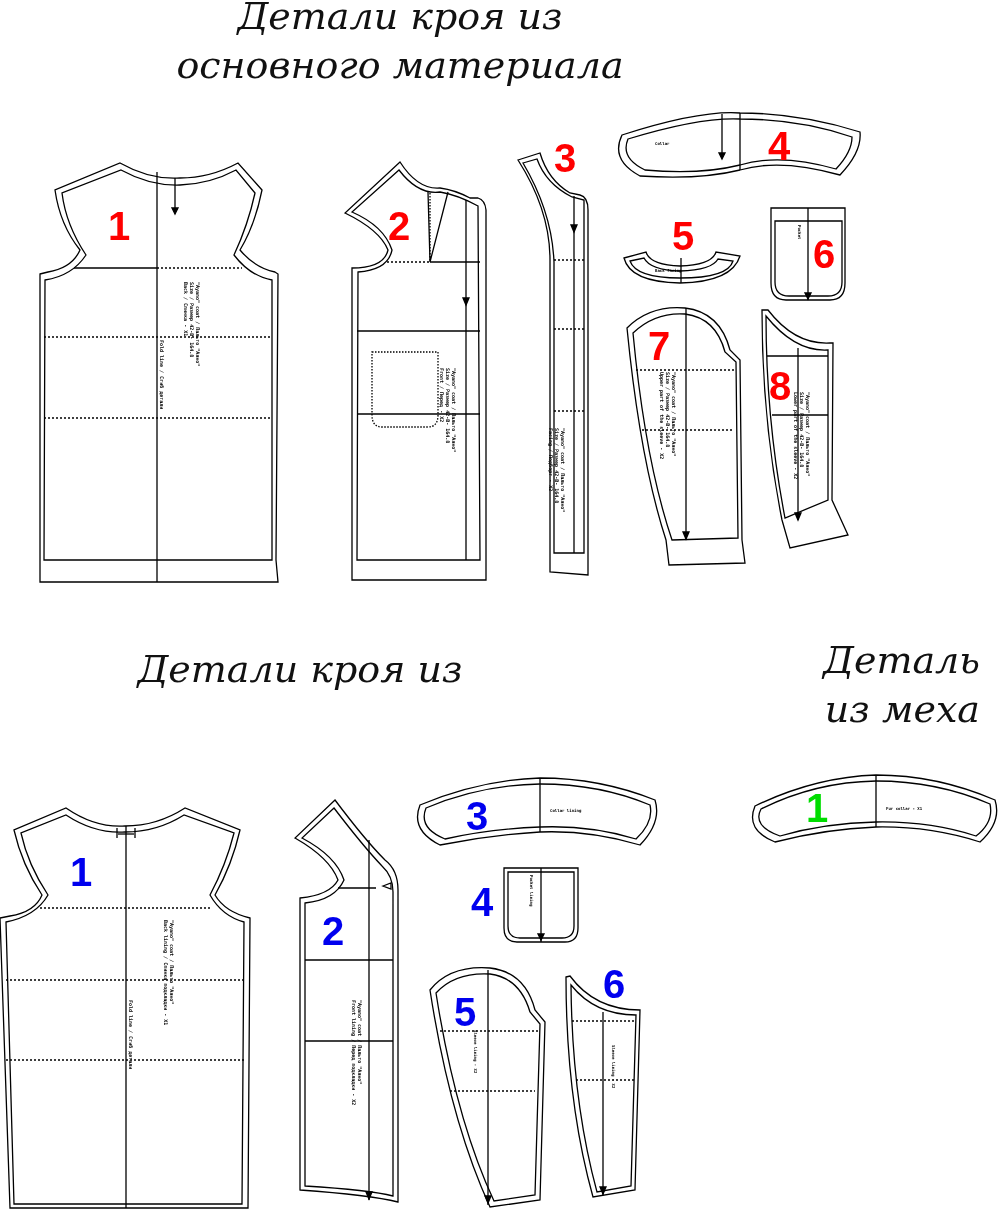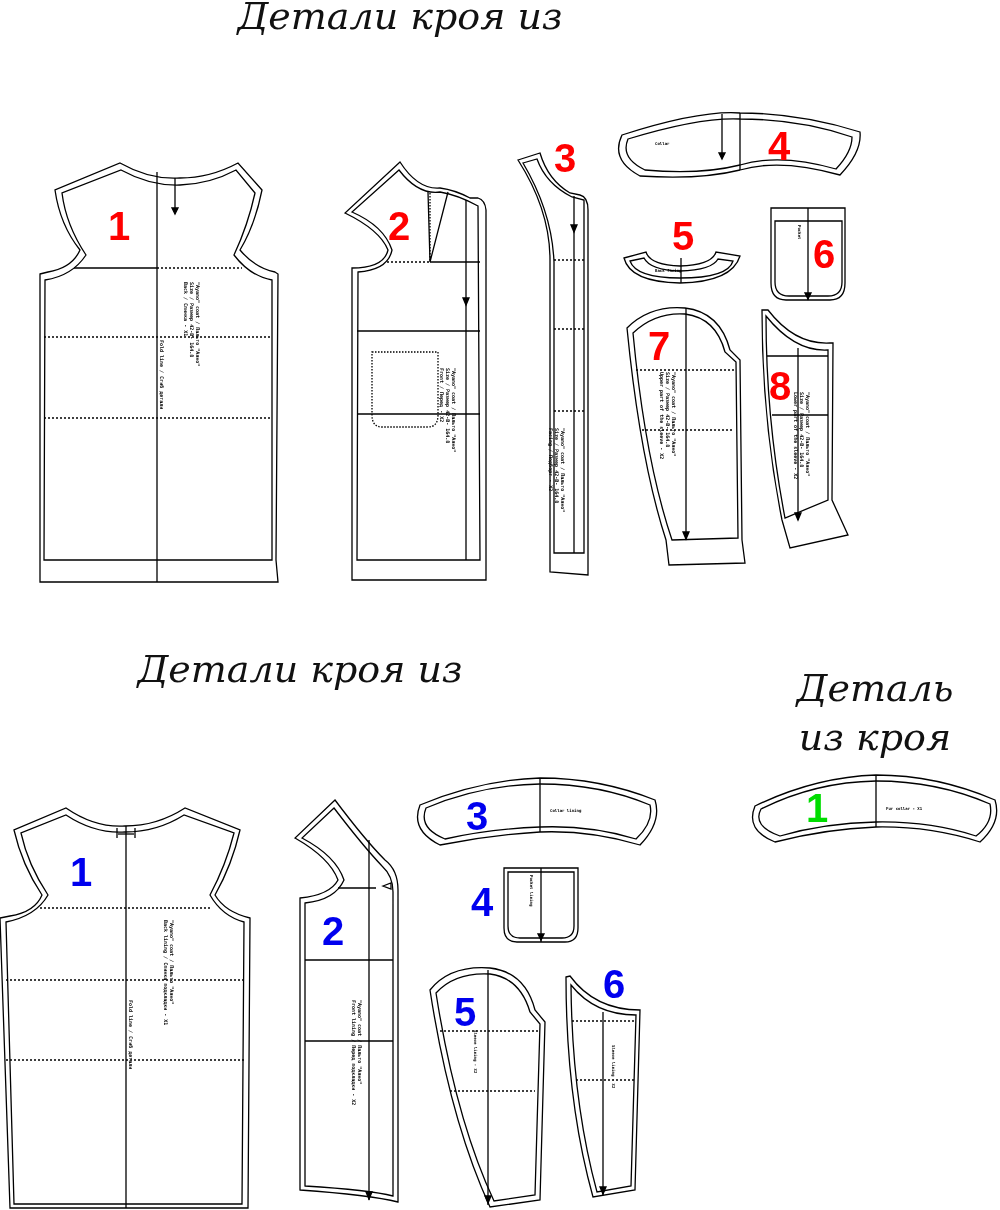--- a/index.html
+++ b/index.html
@@ -7,27 +7,28 @@
   .title{position:absolute;font-family:"DejaVu Serif","Liberation Serif",serif;font-style:italic;color:#111;text-align:center;line-height:1.28;font-size:38px;white-space:nowrap;}
   svg.canvas{position:absolute;left:0;top:0;}
   .piece-num{font-family:"Liberation Sans","DejaVu Sans",sans-serif;font-weight:bold;font-size:40px;}
   .ptext{font-family:"DejaVu Sans Mono","Liberation Mono",monospace;font-weight:bold;font-size:5px;fill:#000;}
 </style>
 </head>
 <body>
 
 <div class="title" style="left:170px;top:-8px;width:460px;">
   <div>Детали кроя из</div>
+  <div>основного материала</div>
 </div>
 <div class="title" style="left:20px;top:645px;width:560px;">
   <div>Детали кроя из</div>
 </div>
-<div class="title" style="left:770px;top:664px;width:210px;">
+<div class="title" style="left:770px;top:636px;width:210px;text-align:right;">
   <div>Деталь</div>
-  <div>из  кроя</div>
+  <div>из  меха</div>
 </div>
 
 <svg class="canvas" width="1000" height="1210" viewBox="0 0 1000 1210" xmlns="http://www.w3.org/2000/svg" fill="none" stroke="#000" stroke-width="1.3">
 
   <g>
     <path d="M40,274 L48,272 Q72,268 80,250 Q60,225 55,190 L120,163 Q150,180 180,178 Q210,178 238,163 L262,190 Q255,225 240,250 Q255,268 275,272 L278,274 L276,560 L278,582 L40,582 L40,560 Z"></path>
     <path d="M45,280 Q72,276 86,255 Q66,225 62,193 L121,170 Q150,186 180,185 Q210,184 236,170 L255,193 Q248,225 234,255 Q250,276 272,280 L272,560 L44,560 Z"></path>
     <line x1="157" y1="172" x2="157" y2="582"></line>
     <line x1="175" y1="178" x2="175" y2="212"></line>
     <path d="M172,208 L175,214 L178,208 Z" fill="#000"></path>

